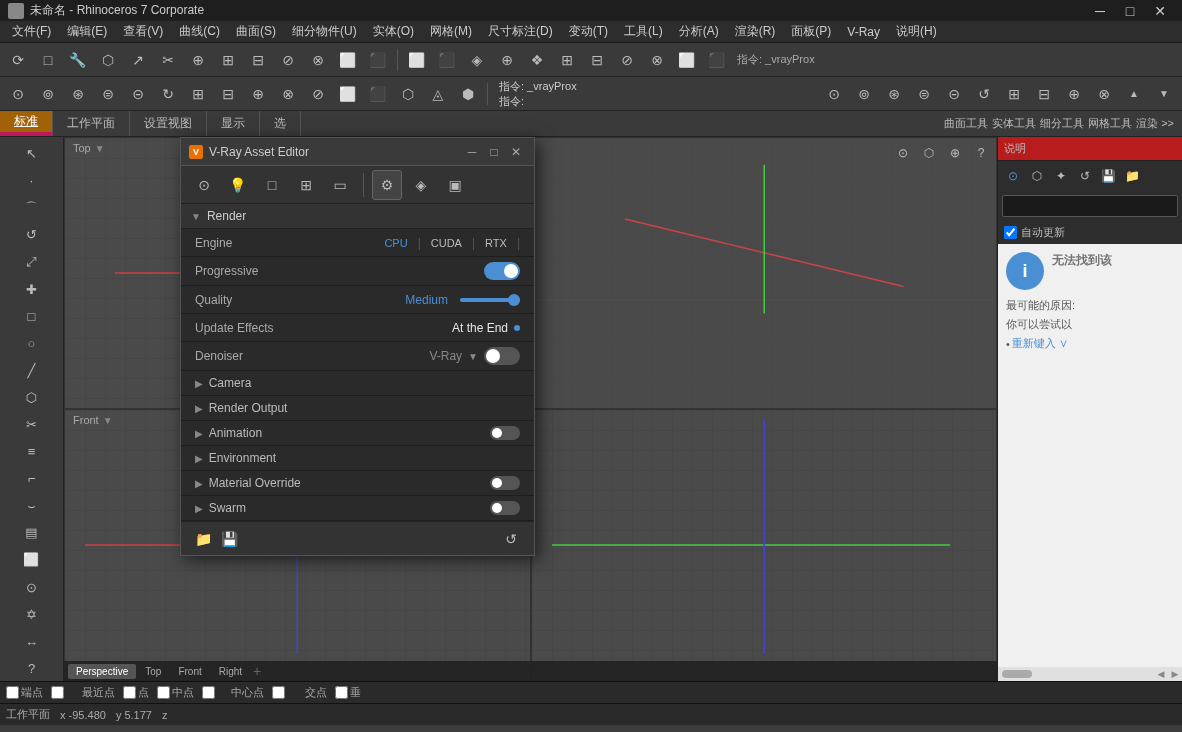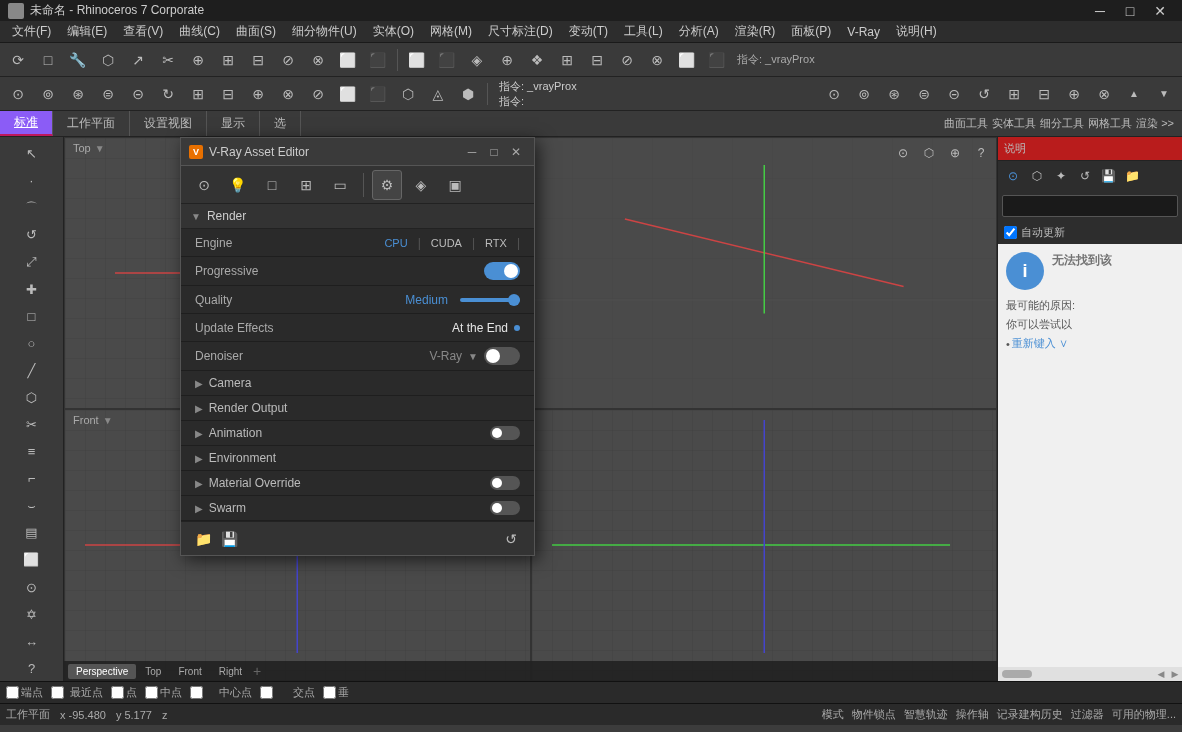--- a/index.html
+++ b/index.html
@@ -79,21 +79,21 @@
     .tab-item {
       padding: 4px 14px;
       font-size: 12px;
       color: #bbb;
       cursor: pointer;
       border-right: 1px solid #555;
       height: 100%;
       display: flex;
       align-items: center;
     }
-    .tab-item.active { background: #8b5cf6; color: #fff; border-bottom: 2px solid #be185d; text-decoration: underline; }
+    .tab-item.active { background: #a16207; color: #fff; border-bottom: 4px solid #be185d; text-decoration: underline; }
 
     
     .left-sidebar {
       width: 64px;
       background: #3a3a3a;
       border-right: 1px solid #222;
       display: flex;
       flex-direction: column;
       align-items: center;
       padding-top: 4px;
@@ -784,21 +784,21 @@
     </div>
   </div>
 
 </div>
 
 <div class="status-bar">
   <label style="display:flex;align-items:center;gap:2px;cursor:pointer;">
     <input type="checkbox" style=""> 
       <span>端点</span>
   </label>
-  <label style="display:flex;align-items:center;gap:6px;cursor:pointer;">
+  <label style="display:flex;align-items:center;gap:18px;cursor:pointer;">
     <input type="checkbox" style=""> 
       <span>最近点</span>
   </label>
   <label style="display:flex;align-items:center;gap:2px;cursor:pointer;">
     <input type="checkbox" style=""> 
       <span>点</span>
   </label>
   <label style="display:flex;align-items:center;gap:2px;cursor:pointer;">
     <input type="checkbox" style=""> 
       <span>中点</span>
@@ -815,22 +815,13 @@
     <input type="checkbox" style=""> 
       <span>垂</span>
   </label>
 </div>
 
 <div class="coord-bar">
   <span>工作平面</span>
   <span>x -95.480</span>
   <span>y 5.177</span>
   <span>z</span>
-  <div style="margin-left:auto; display:flex; gap:8px;">
-    <span style="cursor:pointer;">模式</span>
-    <span style="cursor:pointer;">物件锁点</span>
-    <span style="cursor:pointer;">智慧轨迹</span>
-    <span style="cursor:pointer;">操作轴</span>
-    <span style="cursor:pointer;">记录建构历史</span>
-    <span style="cursor:pointer;">过滤器</span>
-    <span style="cursor:pointer;">可用的物理...</span>
-  </div>
 </div>
 
 </body></html>

